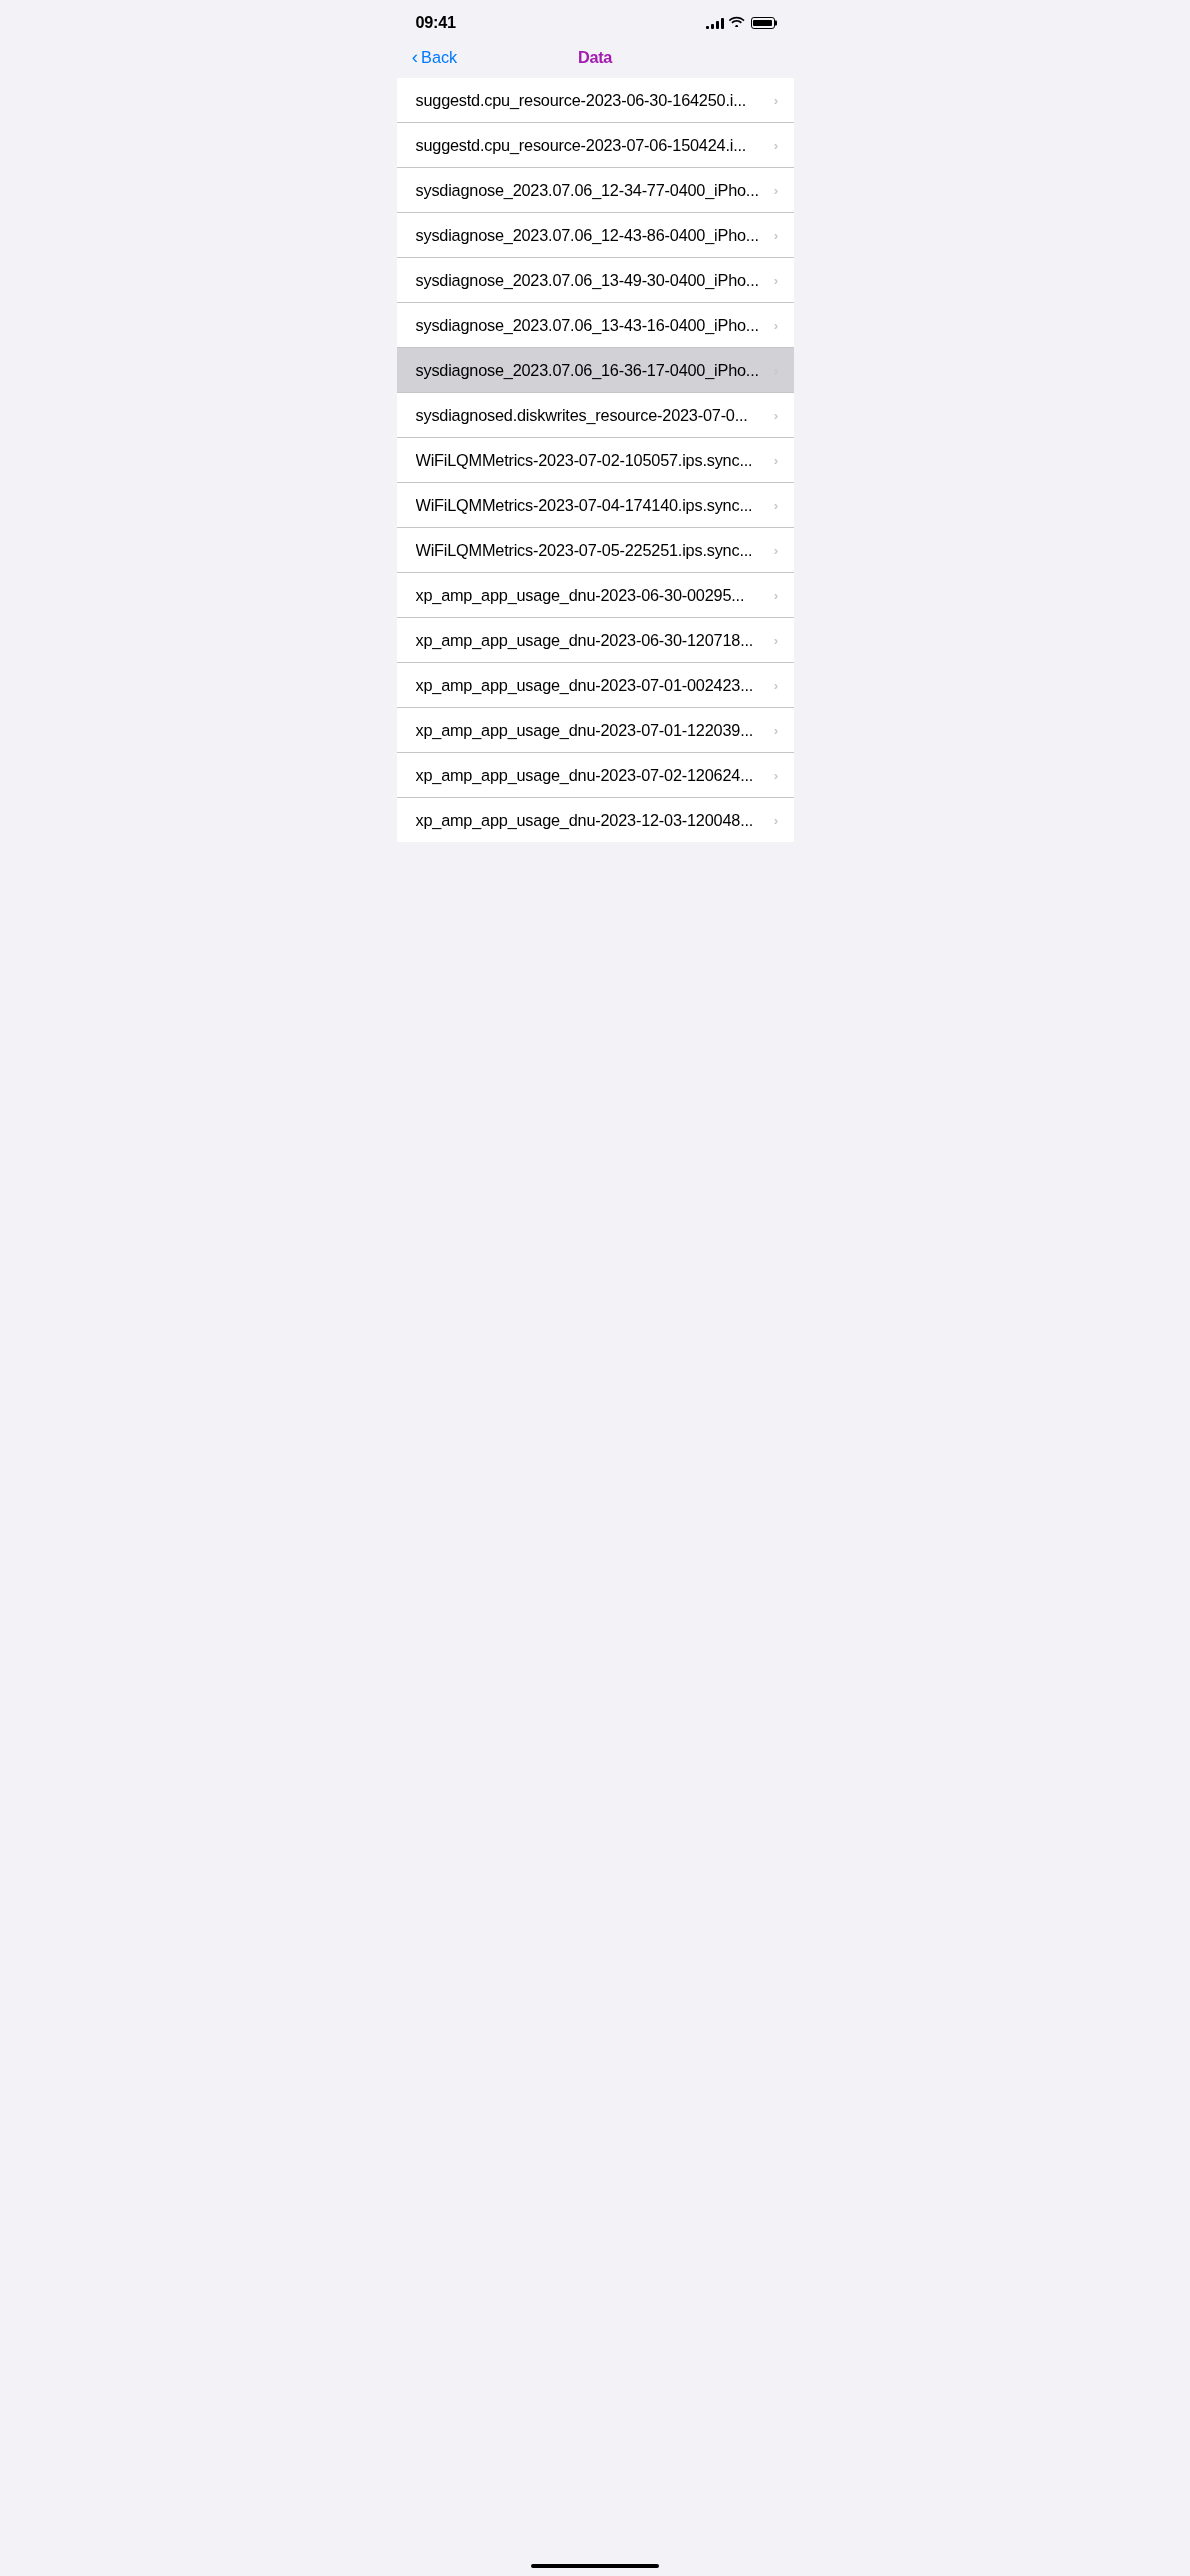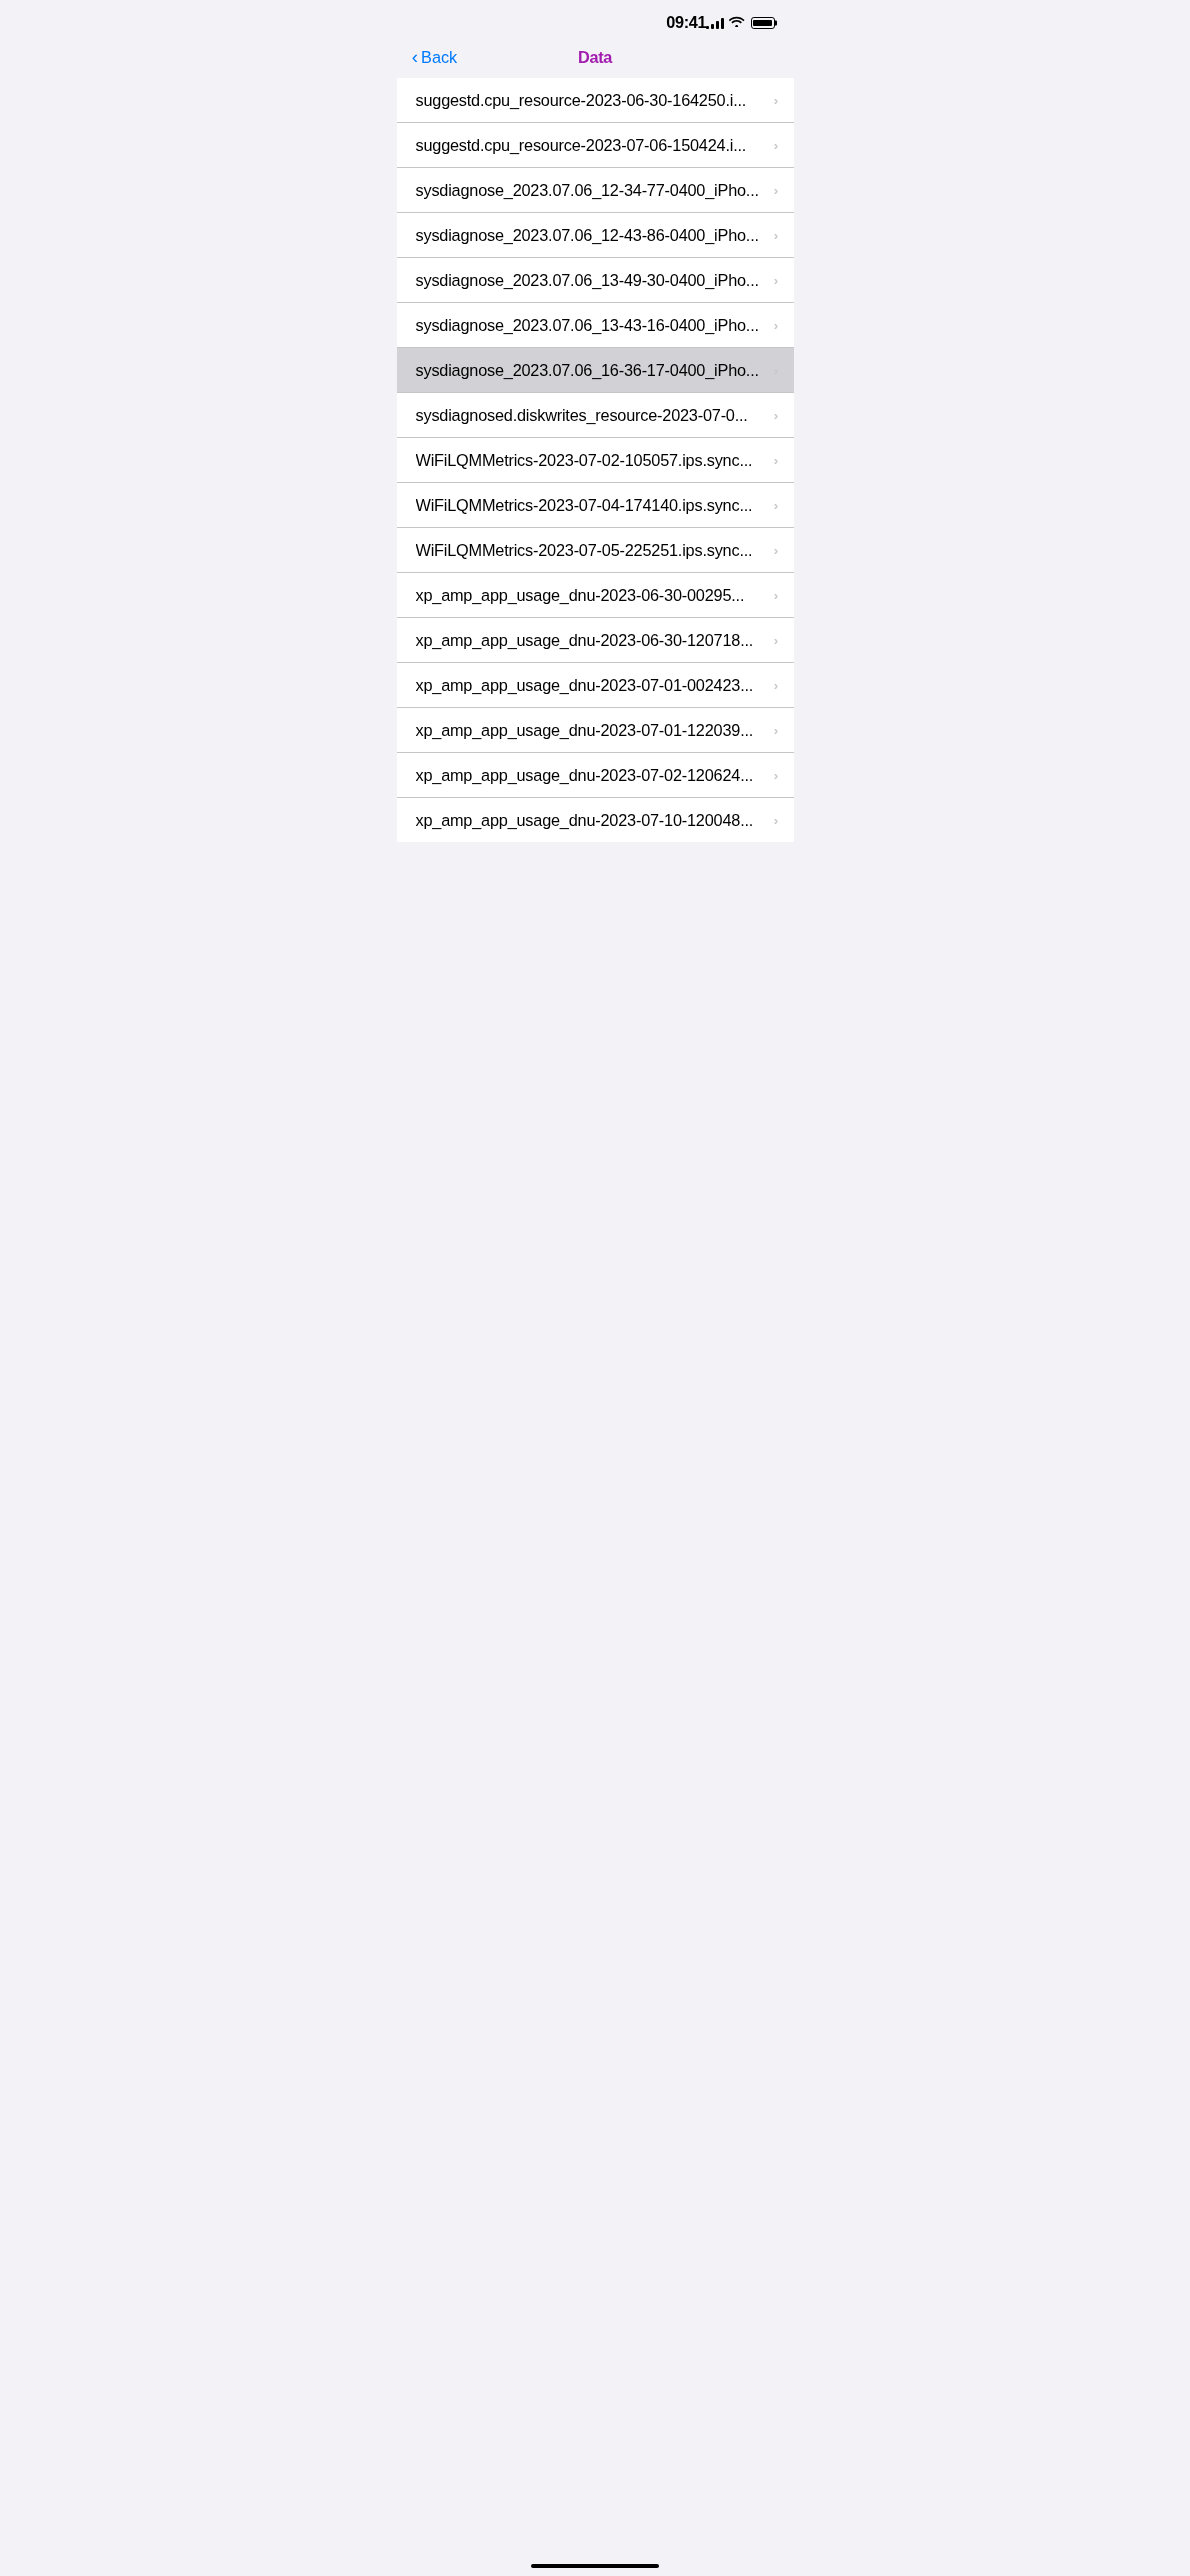--- a/index.html
+++ b/index.html
@@ -13,21 +13,21 @@
     body {
       background-color: #f2f2f7;
       font-family: -apple-system, 'SF Pro Text', 'Helvetica Neue', sans-serif;
       width: 397px;
       margin: 0 auto;
       min-height: 859px;
     }
 
     .status-bar {
       display: flex;
-      justify-content: flex-end;
+      justify-content: space-between;
       align-items: center;
       padding: 13.4px 19px 7.7px 19px;
       background-color: #f2f2f7;
     }
 
     .status-time {
       font-size: 16.3px;
       font-weight: 600;
       color: #000;
       letter-spacing: -0.3px;
@@ -281,21 +281,21 @@
     </div>
     <div class="list-item">
       <span class="list-item-text">xp_amp_app_usage_dnu-2023-07-01-122039...</span>
       <span class="list-item-chevron">›</span>
     </div>
     <div class="list-item">
       <span class="list-item-text">xp_amp_app_usage_dnu-2023-07-02-120624...</span>
       <span class="list-item-chevron">›</span>
     </div>
     <div class="list-item">
-      <span class="list-item-text">xp_amp_app_usage_dnu-2023-07-10-120048...</span>
+      <span class="list-item-text">xp_amp_app_usage_dnu-2023-12-03-120048...</span>
       <span class="list-item-chevron">›</span>
     </div>
   </div>
 
 <div class="bottom-bar">
   <div class="home-indicator"></div>
 </div>
 
 
 </body></html>

